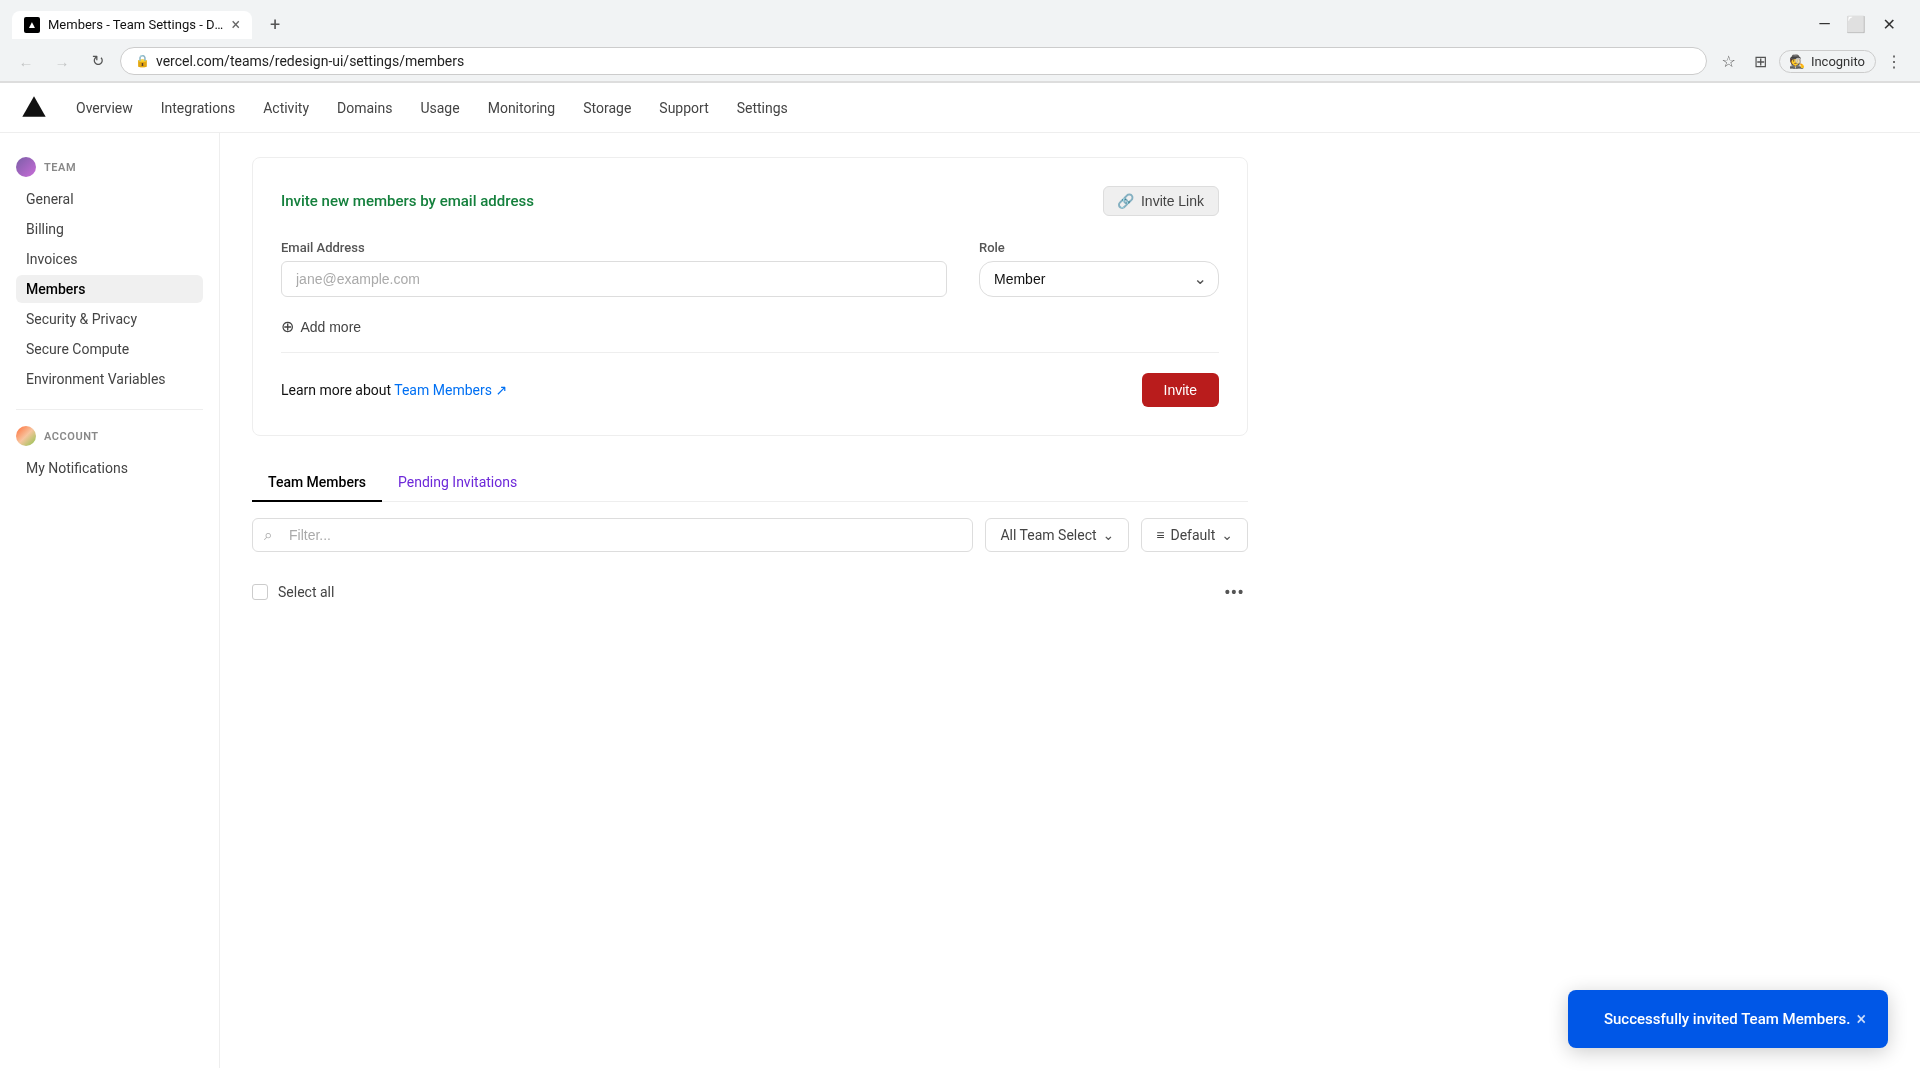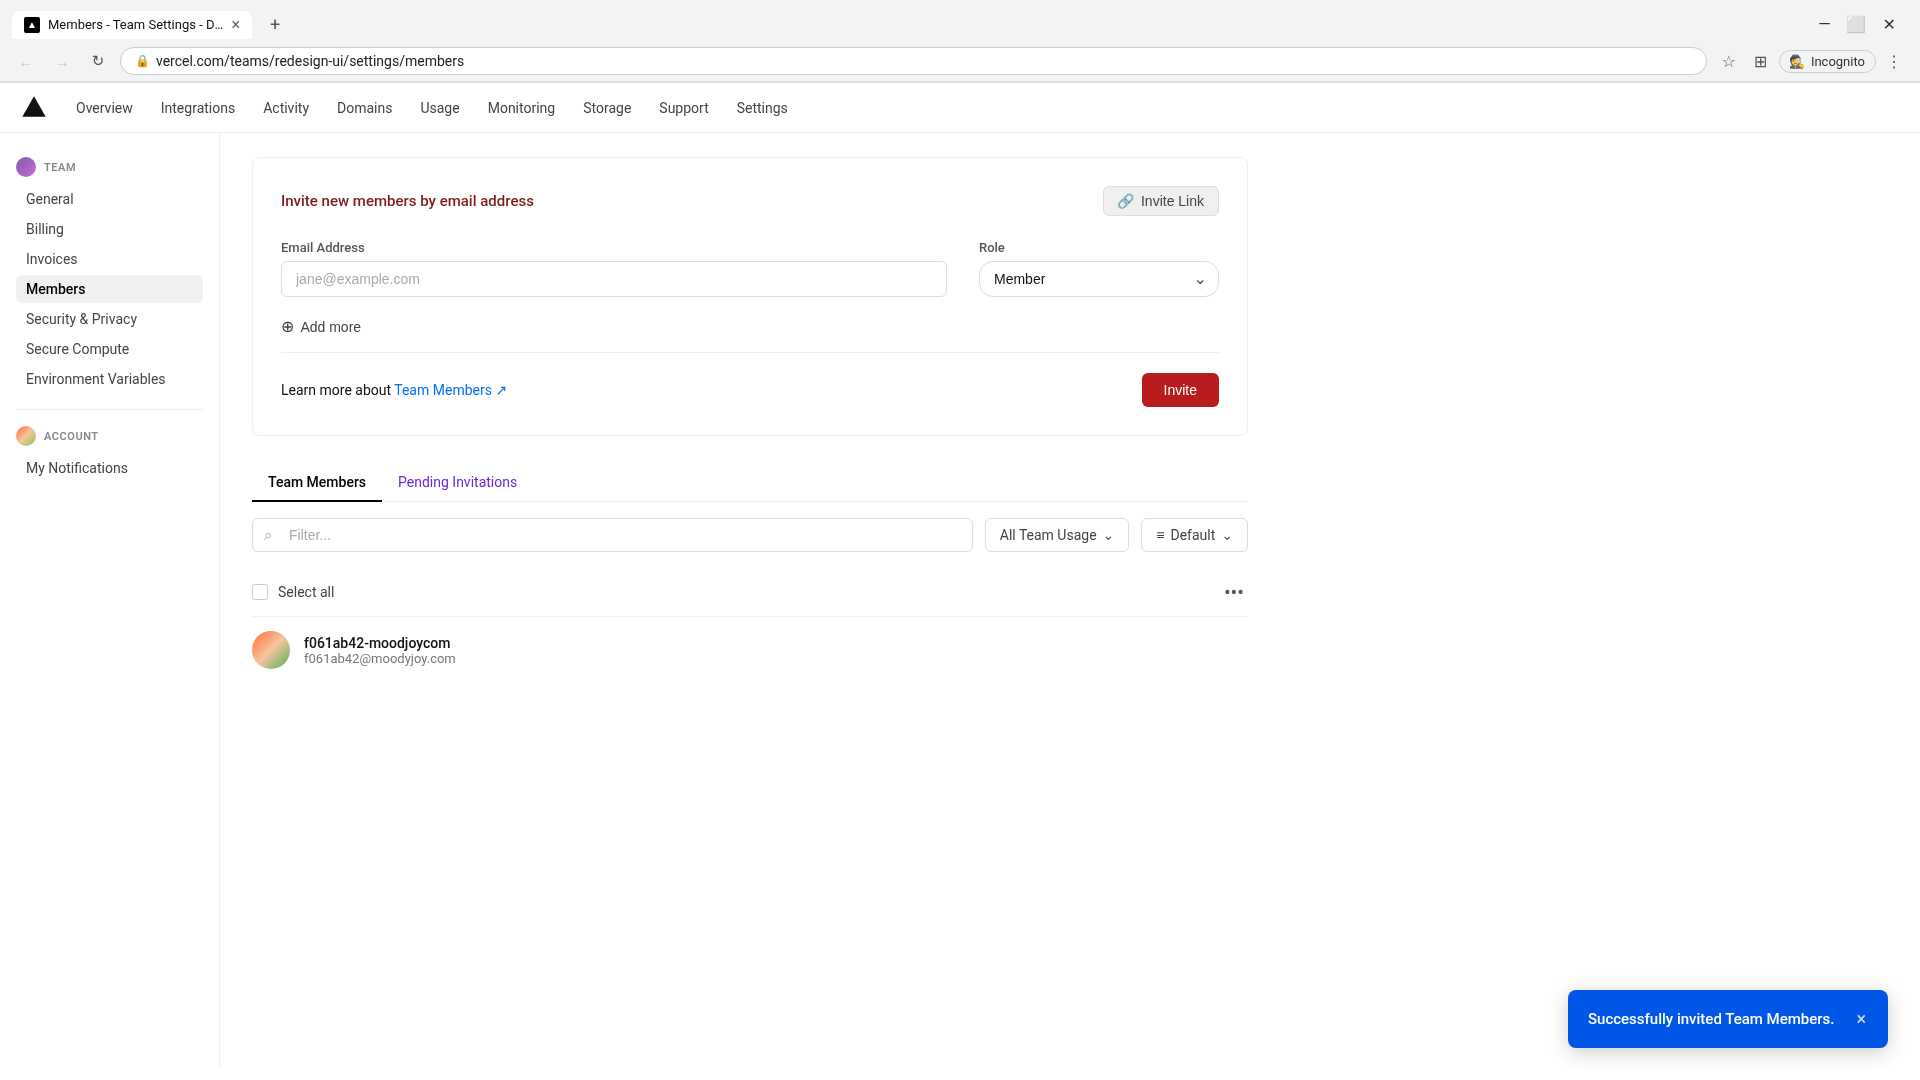--- a/index.html
+++ b/index.html
@@ -46,21 +46,21 @@
     .sidebar-item.active { color: #000; font-weight: 500; background: #f0f0f0; }
     .sidebar-divider { height: 1px; background: #eee; margin: 16px 0; }
 
     
     .content { flex: 1; overflow-y: auto; padding: 0; }
     .content-inner { max-width: 1060px; padding: 24px 32px; }
 
     
     .invite-card { border: 1px solid #eee; border-radius: 8px; padding: 28px; margin-bottom: 28px; }
     .invite-header { display: flex; align-items: center; justify-content: space-between; margin-bottom: 24px; }
-    .invite-title { font-size: 15px; font-weight: 500; color: #7f1d1d; }
+    .invite-title { font-size: 15px; font-weight: 500; color: #15803d; }
     .invite-link-btn { display: flex; align-items: center; gap: 6px; font-size: 14px; color: #444; cursor: pointer; border: 1px solid #ddd; padding: 6px 14px; border-radius: 6px; }
 
     .form-row { display: flex; gap: 32px; margin-bottom: 16px; }
     .form-group { display: flex; flex-direction: column; gap: 6px; }
     .form-group.email { flex: 1; }
     .form-group.role { width: 240px; }
     .form-label { font-size: 13px; color: #555; font-weight: 500; }
     .form-input { border: 1px solid #ddd; border-radius: 6px; padding: 9px 14px; font-size: 14px; color: #111; outline: none; width: 100%; }
     .form-input::placeholder { color: #aaa; }
     .form-select { border: 1px solid #ddd; border-radius: 14px; padding: 9px 14px; font-size: 14px; color: #111; background: #fff; appearance: none; width: 100%; cursor: pointer; }
@@ -96,21 +96,21 @@
     .more-btn { color: #555; cursor: pointer; font-size: 20px; width: 28px; height: 28px; display: flex; align-items: center; justify-content: center; border-radius: 4px; }
 
     
     .member-row { display: flex; align-items: center; gap: 14px; padding: 14px 0; border-top: 1px solid #f0f0f0; }
     .member-avatar { width: 38px; height: 38px; border-radius: 50%; flex-shrink: 0; background: linear-gradient(135deg, #ff6b35, #f7c59f, #4caf50); }
     .member-info { flex: 1; }
     .member-name { font-size: 14px; font-weight: 500; color: #111; }
     .member-email { font-size: 13px; color: #777; }
 
     
-    .toast { position: fixed; bottom: 32px; right: 32px; background: #0057e7; color: #fff; border-radius: 8px; padding: 18px 20px; display: flex; align-items: center; gap: 14px; min-width: 320px; max-width: 480px; box-shadow: 0 4px 20px rgba(0,0,0,0.2); z-index: 1000; }
+    .toast { position: fixed; bottom: 32px; right: 32px; background: #0057e7; color: #fff; border-radius: 8px; padding: 18px 20px; display: flex; align-items: center; gap: 4px; min-width: 320px; max-width: 480px; box-shadow: 0 4px 20px rgba(0,0,0,0.2); z-index: 1000; text-align: right; }
     .toast-text { flex: 1; font-size: 15px; font-weight: 500; }
     .toast-close { cursor: pointer; font-size: 18px; color: rgba(255,255,255,0.8); line-height: 1; padding: 2px; }
 
     
     .win-controls { display: flex; gap: 16px; padding: 6px 12px; margin-left: auto; }
     .win-ctrl { font-size: 16px; color: #333; cursor: pointer; }
   </style>
 </head>
 <body>
 
@@ -240,45 +240,38 @@
           <div class="tab-item active">Team Members</div>
           <div class="tab-item">Pending Invitations</div>
         </div>
 
         <div class="filter-bar">
           <div class="filter-input-wrapper">
             <span class="filter-icon">⌕</span>
             <input class="filter-input" type="text" placeholder="Filter..." style="">
           </div>
           <div class="filter-dropdown">
-            <span>All Team Usage</span>
+            <span>All Team Select</span>
             <span class="chevron">⌄</span>
           </div>
           <div class="filter-dropdown">
             <span>≡</span>
             <span>Default</span>
             <span class="chevron">⌄</span>
           </div>
         </div>
 
         <div class="select-all-row">
           <div class="select-all-left">
             <div class="checkbox"></div>
             <span class="select-all-label">Select all</span>
           </div>
           <div class="more-btn">•••</div>
         </div>
 
-        <div class="member-row">
-          <div class="member-avatar"></div>
-          <div class="member-info">
-            <div class="member-name">f061ab42-moodjoycom</div>
-            <div class="member-email">f061ab42@moodyjoy.com</div>
-          </div>
-        </div>
 
       </div>
     </main>
   </div>
 </div>
 
 <div class="toast">
   <span class="toast-text">Successfully invited Team Members.</span>
   <span class="toast-close">×</span>
 </div>

